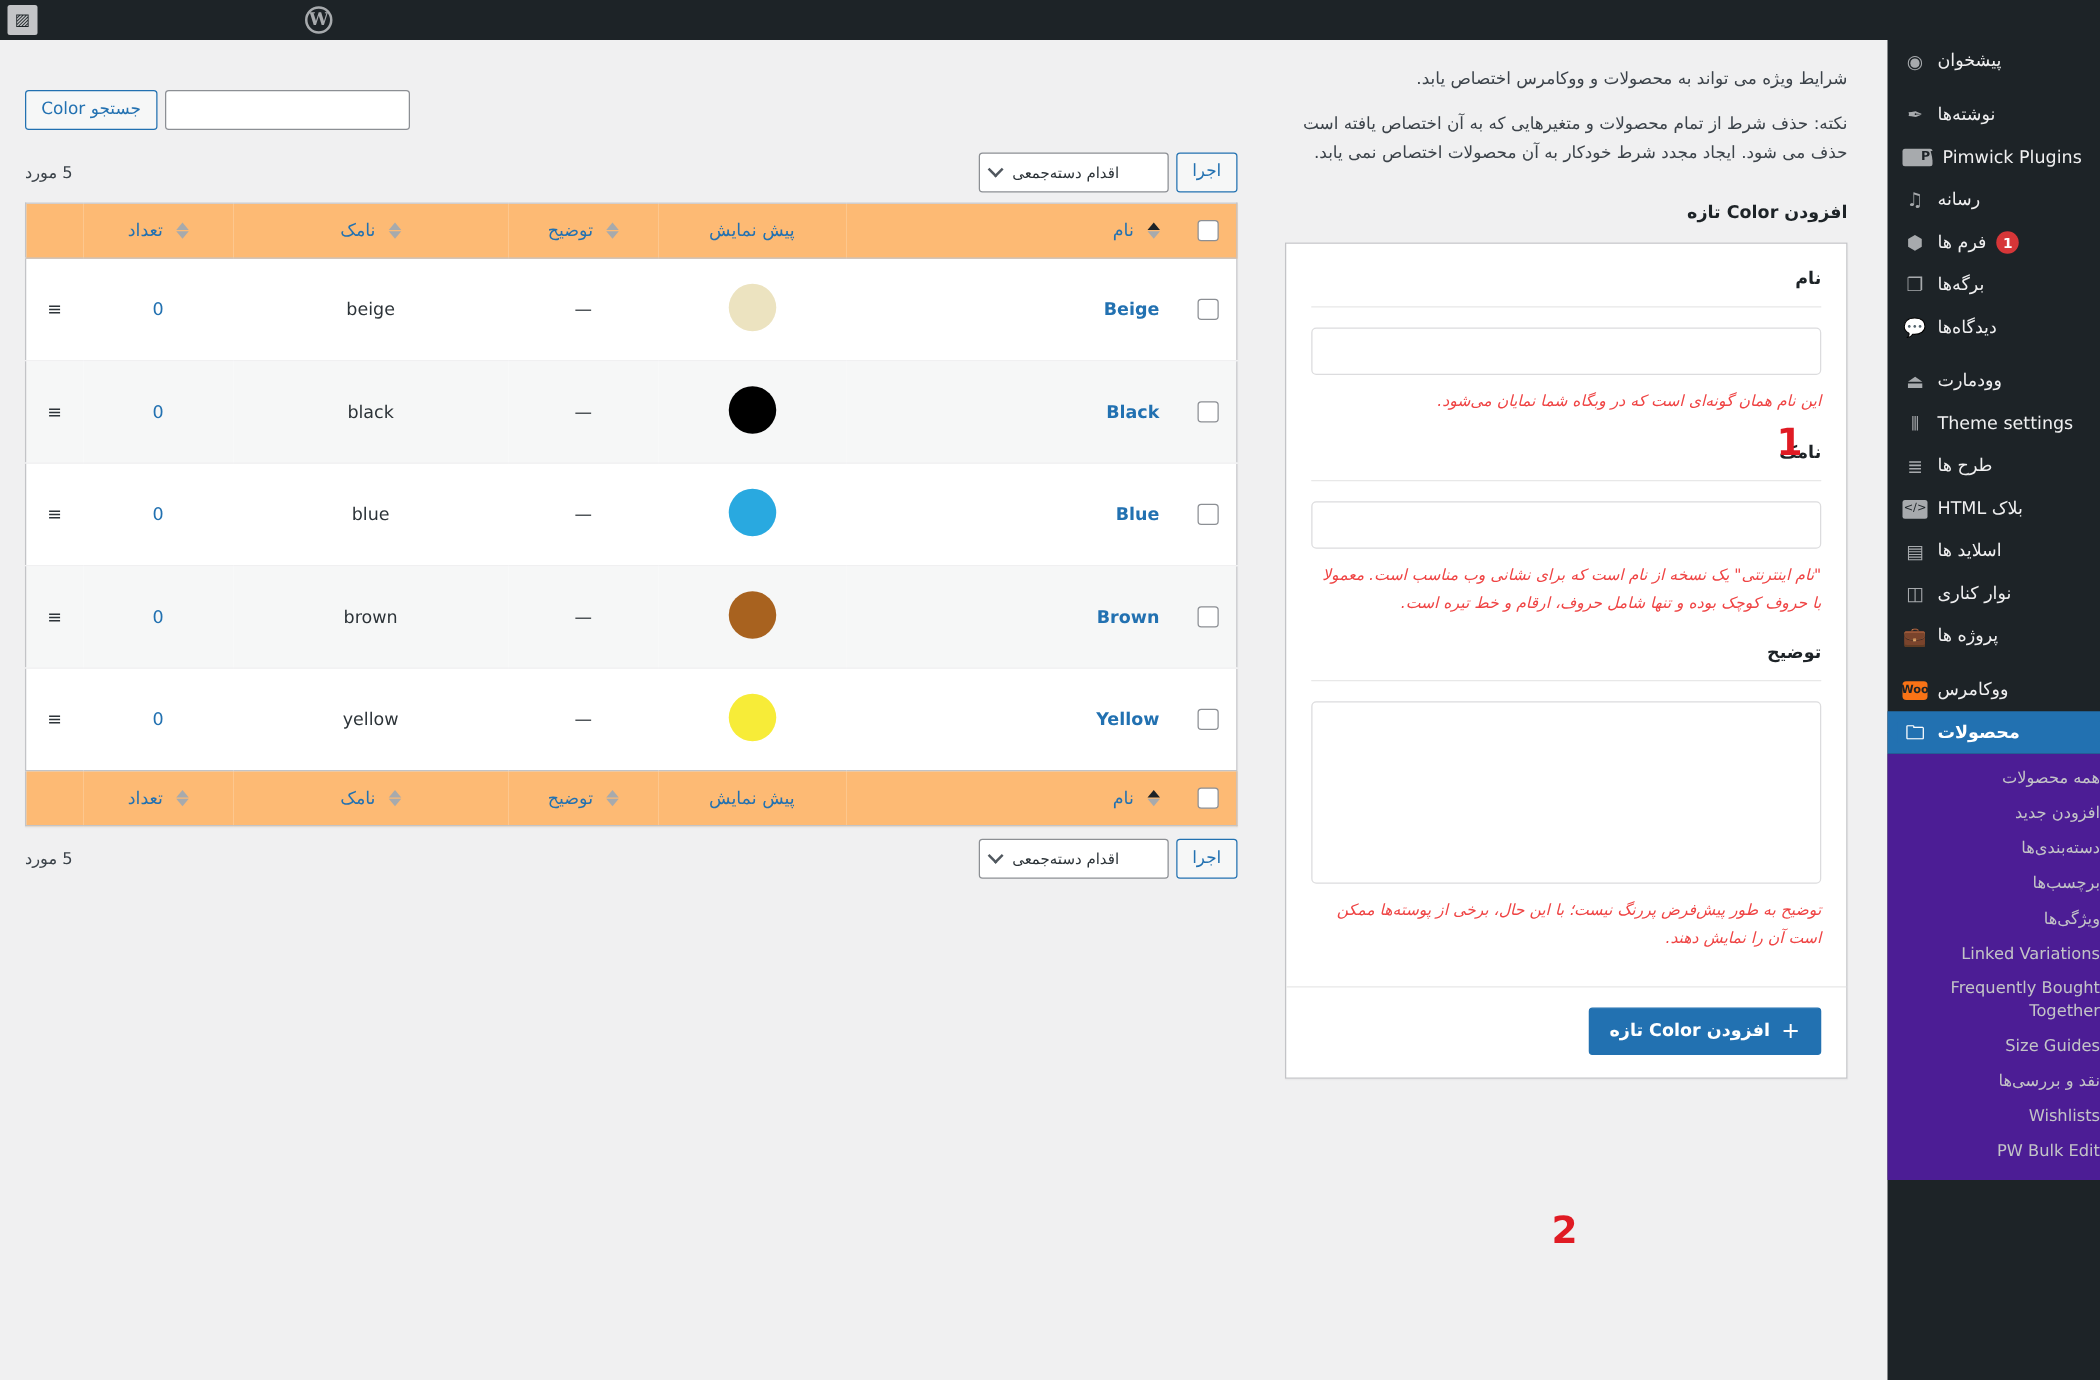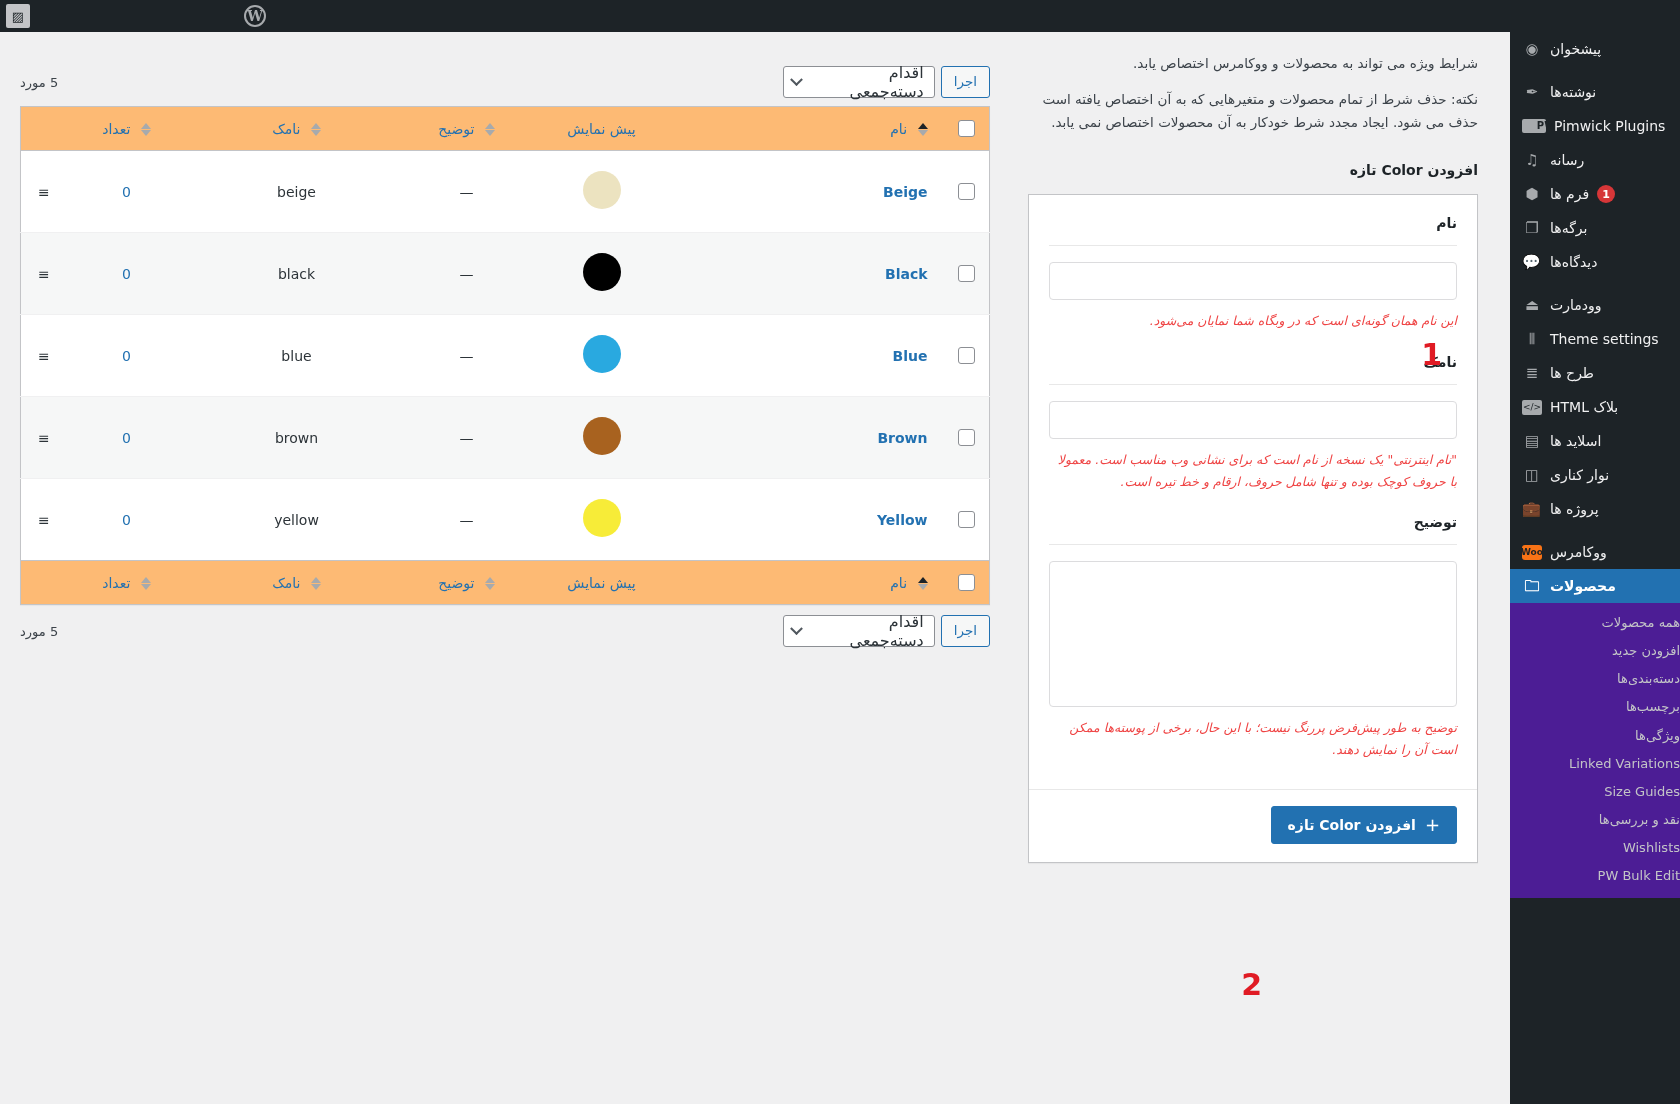--- a/index.html
+++ b/index.html
@@ -165,21 +165,21 @@
   .tablenav {
     display: flex; align-items: center; justify-content: space-between;
     margin: 18px 20px 8px 20px; height: 32px;
   }
   .tablenav .count { font-size: 13px; color: #3c434a; }
   .bulk-group { display: flex; align-items: center; gap: 6px; }
   .bulk-select {
     position: relative; width: 152px; height: 32px;
     border: 1px solid #8c8f94; border-radius: 3px; background: #fff;
     display: flex; align-items: center; justify-content: flex-end;
-    padding: 0 10px 0 26px; font-size: 16px; color: #2c3338; text-align: right;
+    padding: 0 10px 0 26px; font-size: 12px; color: #2c3338; text-align: right;
   }
   .bulk-select .chev {
     position: absolute; left: 8px; top: 50%; margin-top: -4px;
     width: 9px; height: 9px; border-right: 2px solid #50575e;
     border-bottom: 2px solid #50575e; transform: rotate(45deg) translate(-2px,-2px);
   }
   .wp-table {
     width: calc(100% - 40px); margin: 0 20px; border-collapse: collapse;
     background: #fff; border: 1px solid #c3c4c7;
     box-shadow: 0 1px 1px rgba(0,0,0,.04);
@@ -327,20 +327,21 @@
       <span class="mi-icon">🗀</span>
     </div>
 
     <div class="submenu">
       <span class="submenu-item">همه محصولات</span>
       <span class="submenu-item">افزودن جدید</span>
       <span class="submenu-item">دسته‌بندی‌ها</span>
       <span class="submenu-item">برچسب‌ها</span>
       <span class="submenu-item">ویژگی‌ها</span>
       <span class="submenu-item">Linked Variations</span>
+      <span class="submenu-item multiline">Frequently Bought Together</span>
       <span class="submenu-item">Size Guides</span>
       <span class="submenu-item">نقد و بررسی‌ها</span>
       <span class="submenu-item">Wishlists</span>
       <span class="submenu-item">PW Bulk Edit</span>
     </div>
   </nav>
 
   <div class="content">
 
     <div class="col-form">
@@ -380,20 +381,24 @@
           </button>
         </div>
       </div>
 
       <div class="anno" style="top:308px; right:68px;">1</div>
       <div class="anno" style="top:938px; right:248px;">2</div>
     </div>
 
     <div class="col-list">
 
+      <div class="search-row">
+        <input class="search-input" type="text" value="" style="">
+        <button class="btn-secondary">جستجو Color</button>
+      </div>
 
       <div class="tablenav top">
         <div class="bulk-group">
           <button class="btn-secondary">اجرا</button>
           <div class="bulk-select">
             <span class="chev"></span>
             <span>اقدام دسته‌جمعی</span>
           </div>
         </div>
         <div class="count">5 مورد</div>

